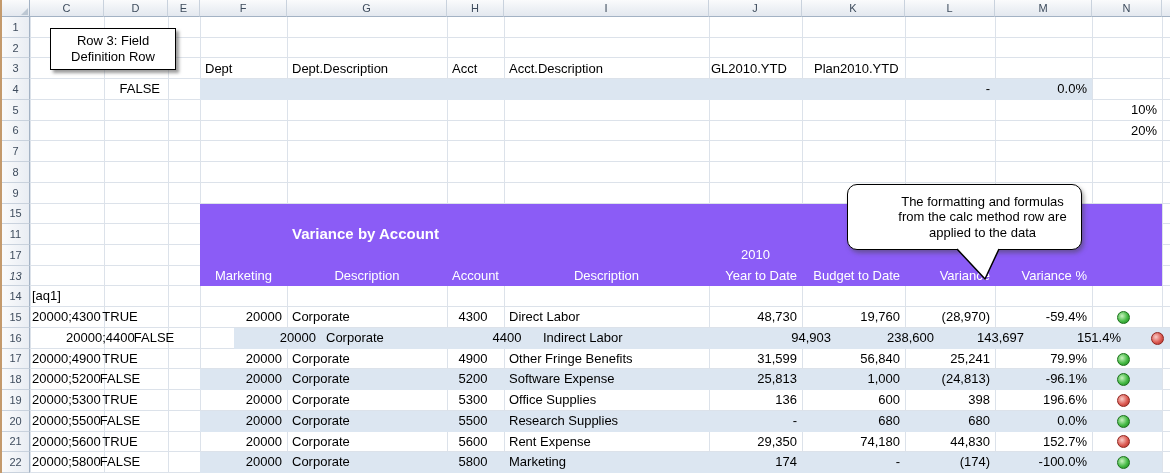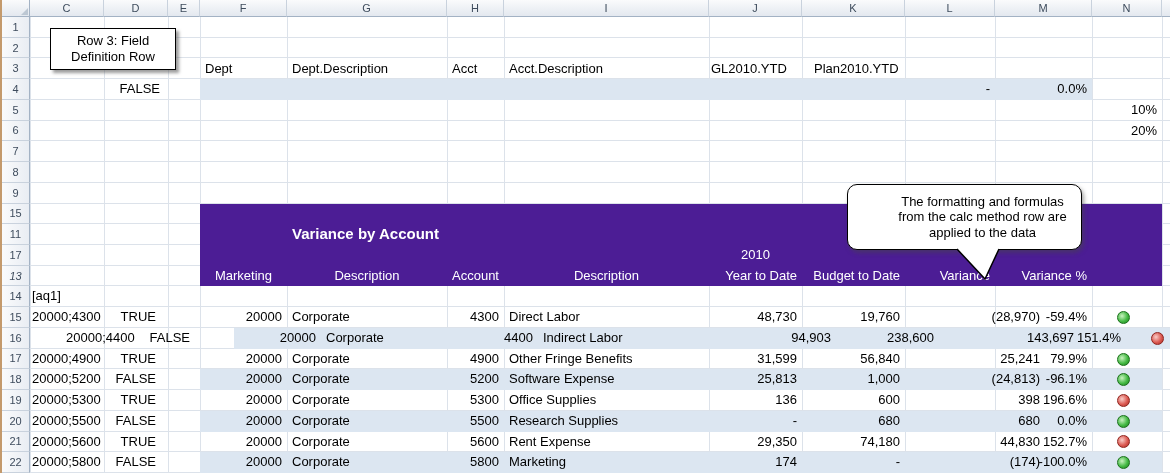--- a/index.html
+++ b/index.html
@@ -28,40 +28,40 @@
   .calcband{position:absolute;left:198px;top:79.2px;width:892px;height:20.727px;background:#DCE6F1;}
   .calc-false{left:102px;top:79.2px;width:56px;text-align:right}
   .calc-dash{left:903px;top:79.2px;width:85px;text-align:right}
   .calc-pct{left:993px;top:79.2px;width:92px;text-align:right}
   .calc-ind{position:absolute;left:1115px;top:83px;}
   
   .th10{left:1090px;top:99.9px;width:65px;text-align:right}
   .th20{left:1090px;top:120.6px;width:65px;text-align:right}
   .tag{left:30px;top:286.4px}
   
-  .rpthdr{position:absolute;left:198px;top:203.5px;width:962px;height:82.9px;background:#4c1d95;color:#fff;}
+  .rpthdr{position:absolute;left:198px;top:203.5px;width:962px;height:82.9px;background:#8b5cf6;color:#fff;}
   .rpt-title{position:absolute;left:92px;top:20.7px;height:20.7px;line-height:20.7px;font-weight:bold;font-size:15px;white-space:nowrap;}
   .rpt-year{position:absolute;left:509px;top:41.5px;width:93px;height:20.7px;line-height:20.7px;text-align:center;font-size:13px;}
   .rh{position:absolute;top:62.2px;height:20.7px;line-height:20.7px;font-size:13px;white-space:nowrap;}
   .h-dept{left:0;width:87px;text-align:center}.h-desc1{left:87px;width:160px;text-align:center}
   .h-acct{left:247px;width:57px;text-align:center}.h-desc2{left:304px;width:205px;text-align:center}
   .h-ytd{left:509px;width:88px;text-align:right}.h-budget{left:602px;width:98px;text-align:right}
   .h-var{left:705px;width:85px;text-align:right}.h-pct{left:795px;width:92px;text-align:right}
   
   .drow{position:absolute;left:0;width:100%;height:20.727px;}
   .stripe{position:absolute;left:198px;width:962px;height:100%;background:#DCE6F1;}
   .c-key{left:30px}
-  .c-flag{left:98px;width:56px;text-align:right}
+  .c-flag{left:90px;width:56px;text-align:center}
   .c-dept{left:198px;width:82px;text-align:right}
   .c-deptname{left:290px}
-  .c-acct{left:445px;width:52px;text-align:right}
+  .c-acct{left:445px;width:52px;text-align:center}
   .c-acctname{left:507px}
   .c-ytd{left:707px;width:88px;text-align:right}
   .c-budget{left:800px;width:98px;text-align:right}
-  .c-var{left:953px;width:85px;text-align:right}
+  .c-var{left:903px;width:85px;text-align:right}
   .c-pct{left:993px;width:92px;text-align:right}
   
   .ind{position:absolute;left:1115px;top:3.9px;width:13px;height:13px;border-radius:50%;box-sizing:border-box;}
   .ind.green{background:radial-gradient(circle at 4px 4px,#c9f2c0,#44b944 55%,#1d7f1d);border:1px solid #1a701a;}
   .ind.red{background:radial-gradient(circle at 4px 4px,#f8cdc8,#dc5a52 55%,#a62a22);border:1px solid #8f241e;}
   
   .cobox{position:absolute;background:#fff;border:1px solid #000;box-shadow:3px 3px 3px rgba(90,90,90,.6);
          font-size:13px;line-height:16px;text-align:center;padding:4px 6px;z-index:8;color:#000;}
   #co1{left:48px;top:28px;width:112px}
   #co2{left:48px;top:106px;width:108px}

